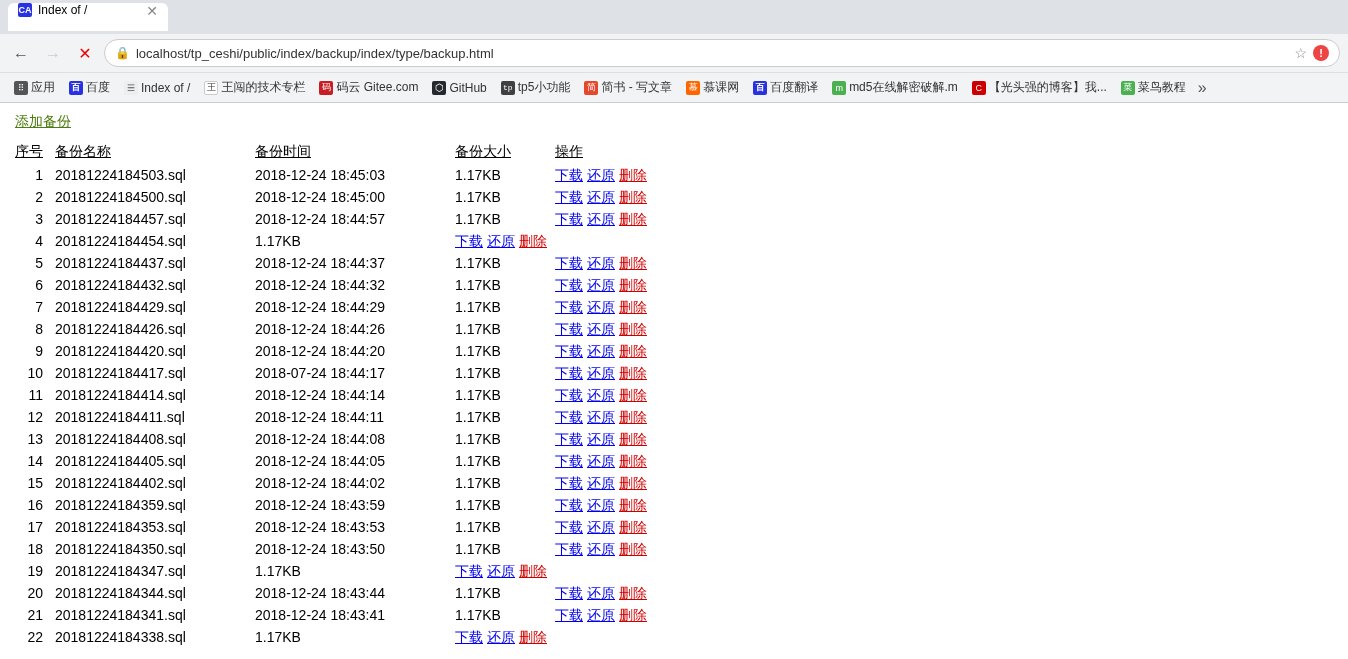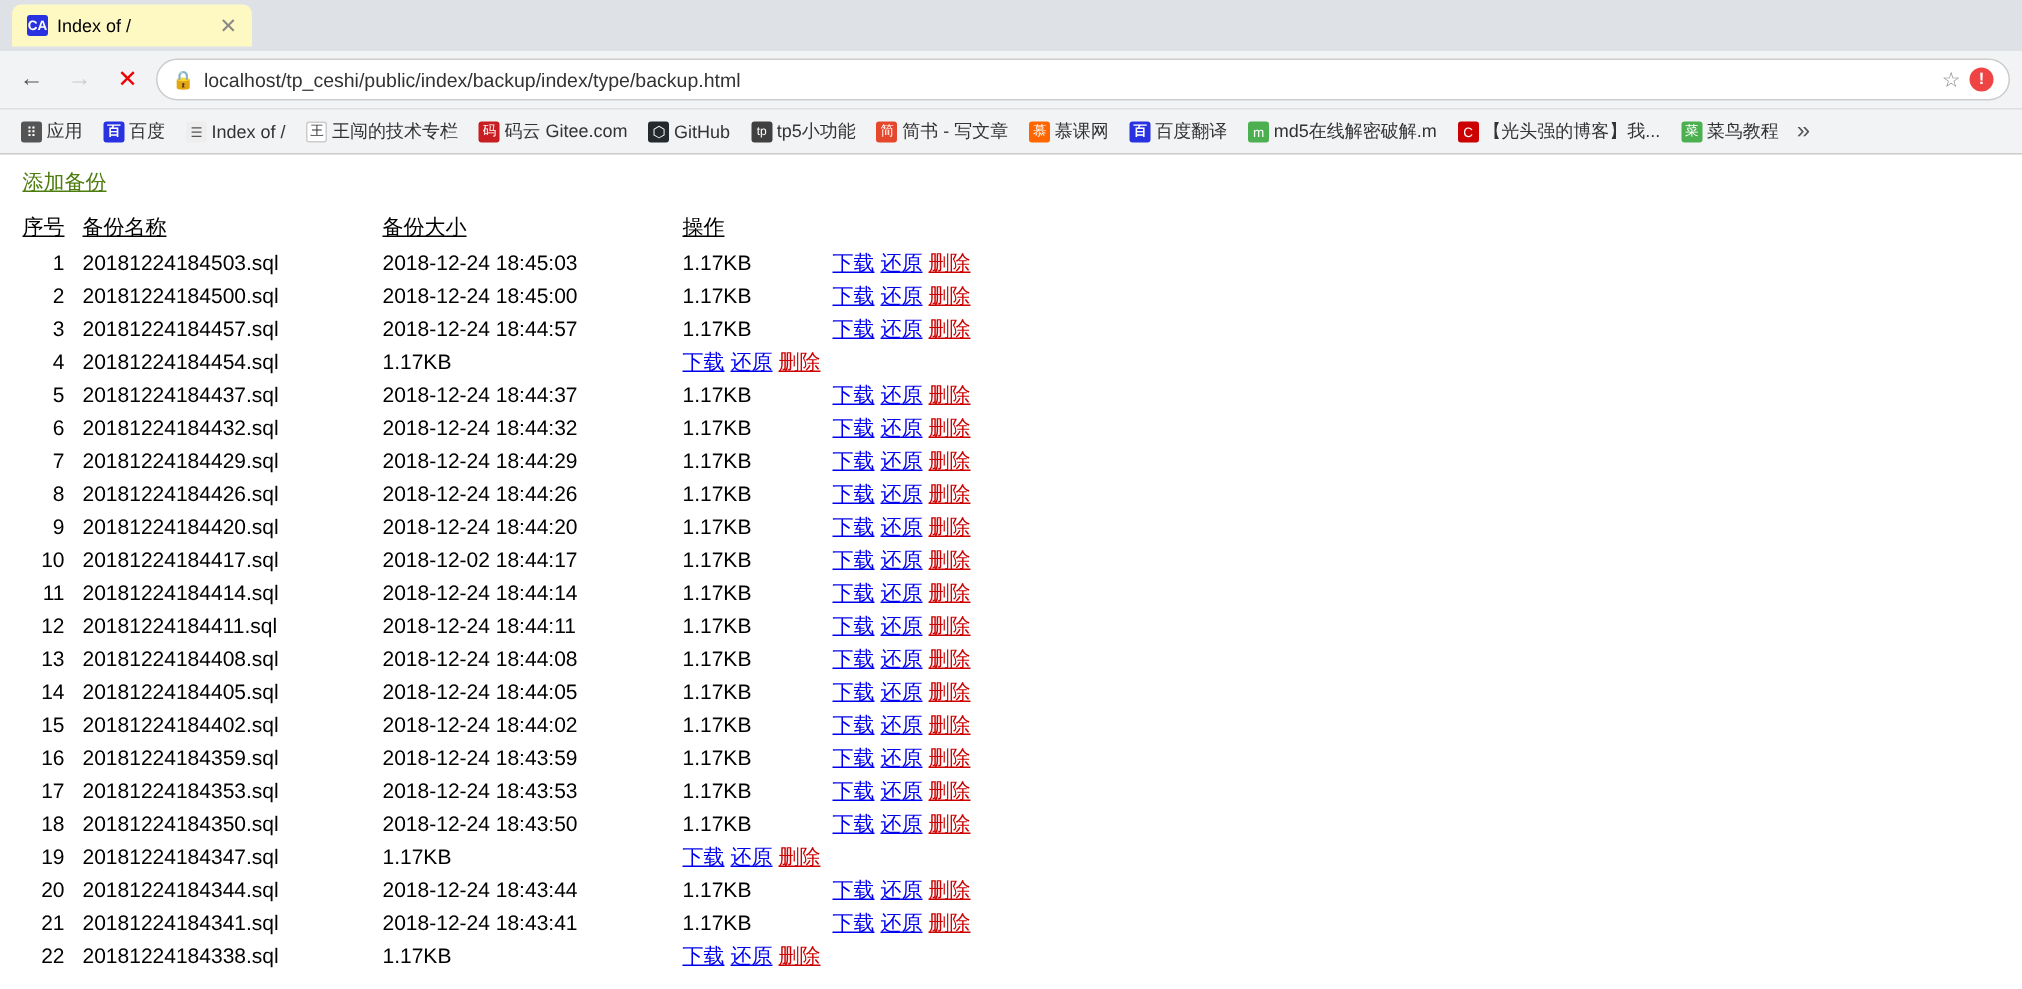--- a/index.html
+++ b/index.html
@@ -13,22 +13,22 @@
     .tab-bar {
       display: flex;
       align-items: center;
       height: 34px;
       padding: 0 8px;
       gap: 4px;
       background: #dee1e6;
     }
     .tab {
       display: flex;
-      align-items: center;
-      background: #fef9c3;
+      align-items: flex-start;
+      background: #ffffff;
       height: 28px;
       padding: 0 10px;
       border-radius: 6px 6px 0 0;
       font-size: 12px;
       gap: 6px;
       min-width: 160px;
       max-width: 220px;
     }
     .tab-favicon {
       width: 14px;
@@ -103,21 +103,21 @@
       font-size: 12px;
       white-space: nowrap;
       color: #333;
     }
     .bk-icon { width: 14px; height: 14px; flex-shrink: 0; border-radius: 2px; display: flex; align-items: center; justify-content: center; font-size: 9px; }
     .bk-apps { background: #555; color: #fff; }
     .bk-baidu { background: #2932e1; color: #fff; font-weight: bold; }
     .bk-page { background: #eee; color: #555; font-size: 10px; }
     .bk-gitee { background: #c71d23; color: #fff; }
     .bk-github { background: #24292e; color: #fff; }
-    .bk-tp5 { background: #404040; color: #fff; }
+    .bk-tp5 { background: #404040; color: #fff; font-family: Liberation Mono, monospace; }
     .bk-jj { background: #e5472d; color: #fff; }
     .bk-md5 { background: #4caf50; color: #fff; }
     .bk-gtq { background: #c00; color: #fff; }
     .bk-cn { background: #4caf50; color: #fff; }
     .bk-more { background: transparent; color: #555; font-size: 16px; padding: 0 4px; }
 
     
     .page-content {
       padding: 10px 15px;
     }
@@ -244,20 +244,21 @@
   </div>
 </div>
 
 <div class="page-content">
   <a class="add-backup-link">添加备份</a>
 
   
   <div class="table-header">
     <div class="col-num col-header">序号</div>
     <div class="col-name col-header">备份名称</div>
+    <div class="col-time col-header">备份时间</div>
     <div class="col-size col-header">备份大小</div>
     <div class="col-actions col-header">操作</div>
   </div>
 
   
   <div id="table-body">
       <div class="table-row">
     <div class="col-num">1</div>
     <div class="col-name">20181224184503.sql</div>
     <div class="col-time">2018-12-24 18:45:03</div>
@@ -351,21 +352,21 @@
     <div class="col-size">1.17KB</div>
     <div class="col-actions">
       <a class="action-link">下载</a>
       <a class="action-link">还原</a>
       <a class="action-delete">删除</a>
     </div>
   </div>
       <div class="table-row">
     <div class="col-num">10</div>
     <div class="col-name">20181224184417.sql</div>
-    <div class="col-time">2018-12-02 18:44:17</div>
+    <div class="col-time">2018-07-24 18:44:17</div>
     <div class="col-size">1.17KB</div>
     <div class="col-actions">
       <a class="action-link">下载</a>
       <a class="action-link">还原</a>
       <a class="action-delete">删除</a>
     </div>
   </div>
       <div class="table-row">
     <div class="col-num">11</div>
     <div class="col-name">20181224184414.sql</div>

